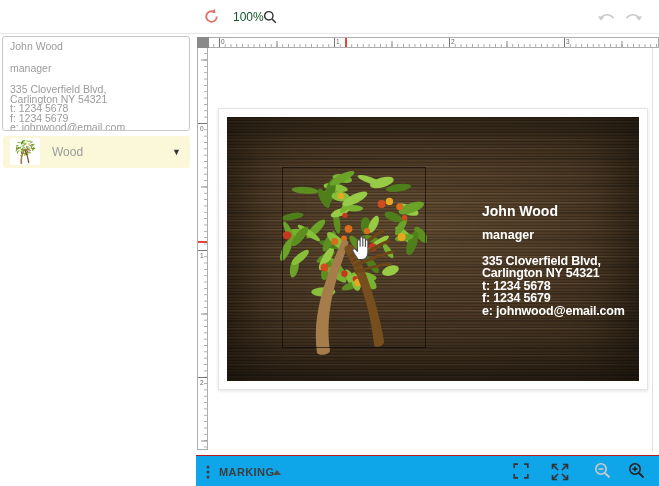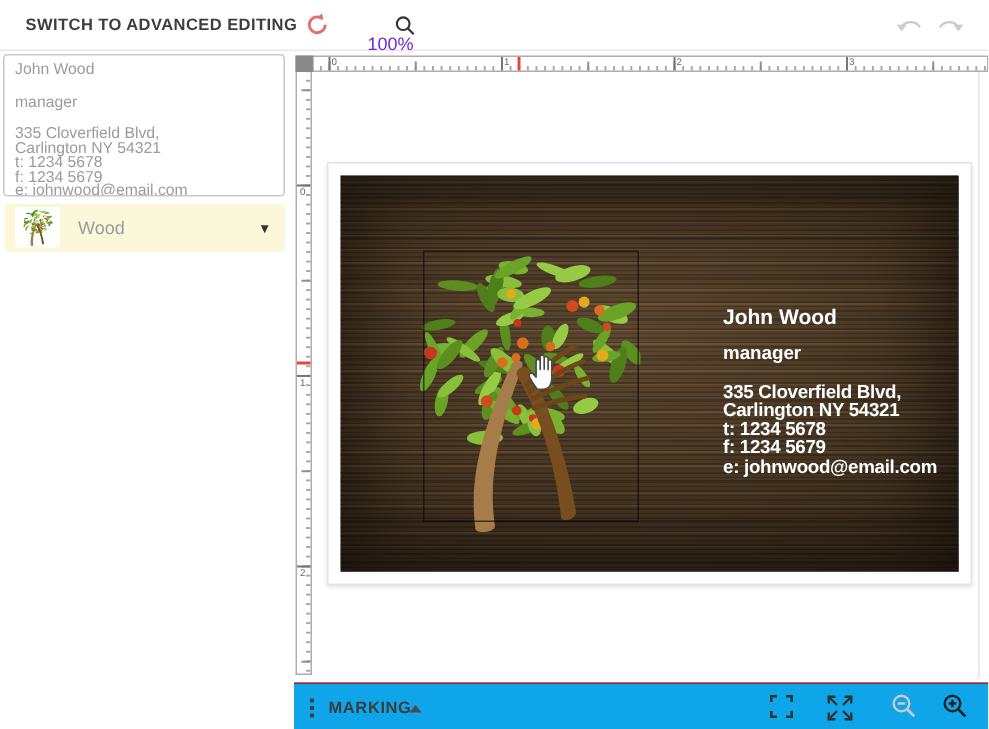--- a/index.html
+++ b/index.html
@@ -5,22 +5,22 @@
   html,body{margin:0;padding:0;background:#fff;}
   #app{position:relative;width:659px;height:486px;background:#fff;overflow:hidden;
        font-family:"Liberation Sans",sans-serif;}
 
   
   .topbar{position:absolute;left:0;top:0;width:659px;height:33px;background:#fff;
           border-bottom:1px solid #e8e8e8;}
   .adv-btn{position:absolute;left:17px;top:0;height:33px;line-height:34px;
            font-size:11px;font-weight:bold;color:#3d3d3d;letter-spacing:.3px;cursor:pointer;}
   .refresh-btn{position:absolute;left:203px;top:8px;width:17px;height:17px;cursor:pointer;}
-  .zoom-label{position:absolute;left:233px;top:12px;height:33px;line-height:34px;
-              font-size:12px;color:#6d28d9;margin-left:12px;}
+  .zoom-label{position:absolute;left:233px;top:0;height:33px;line-height:34px;
+              font-size:12px;color:#14532d;}
   .zoom-mag{position:absolute;left:263px;top:10px;width:14px;height:14px;}
   .undo-btn{position:absolute;left:597px;top:9px;width:19px;height:15px;cursor:pointer;}
   .redo-btn{position:absolute;left:624px;top:9px;width:19px;height:15px;cursor:pointer;}
   .redo-btn svg{transform:scaleX(-1);}
 
   
   .contact-box{position:absolute;left:2px;top:36px;width:188px;height:95px;box-sizing:border-box;
                border:1px solid #c9c9c9;border-radius:3px;background:#fff;padding:4px 7px;
                font-size:10.5px;line-height:10px;color:#9b9b9b;overflow:hidden;cursor:text;}
   .contact-box .cgap{height:12px;}
@@ -95,21 +95,20 @@
   .bb-expand{left:354px;}
   .bb-zoomout{left:398px;cursor:default;}
   .bb-zoomin{left:432px;}
 </style>
 </head>
 <body>
 
 <div id="app">
 
   <div class="topbar">
-    <div class="adv-btn">SWITCH TO ADVANCED EDITING</div>
     <div class="refresh-btn">
       <svg width="17" height="17" viewBox="0 0 18 18">
         <path d="M14.6,9 A5.6,5.6 0 1 1 12.3,4.5" fill="none" stroke="#e0716b" stroke-width="2"></path>
         <path d="M12.4,0.9 L13.3,5.6 L8.7,4.2 Z" fill="#e0716b"></path>
       </svg>
     </div>
     <div class="zoom-label">100%</div>
     <div class="zoom-mag">
       <svg width="14" height="14" viewBox="0 0 14 14">
         <circle cx="5.8" cy="5.8" r="4.2" fill="none" stroke="#333" stroke-width="1.4"></circle>

